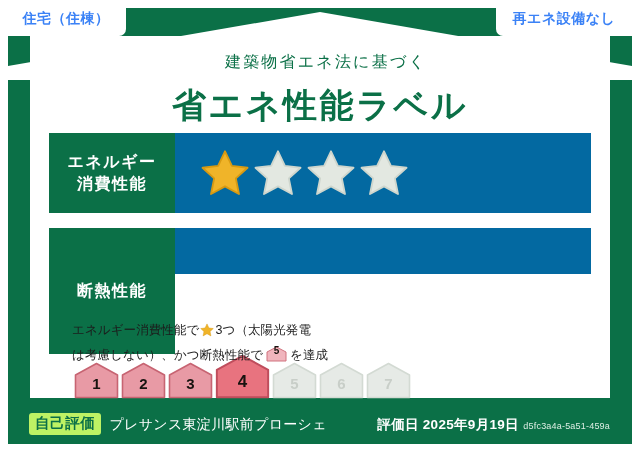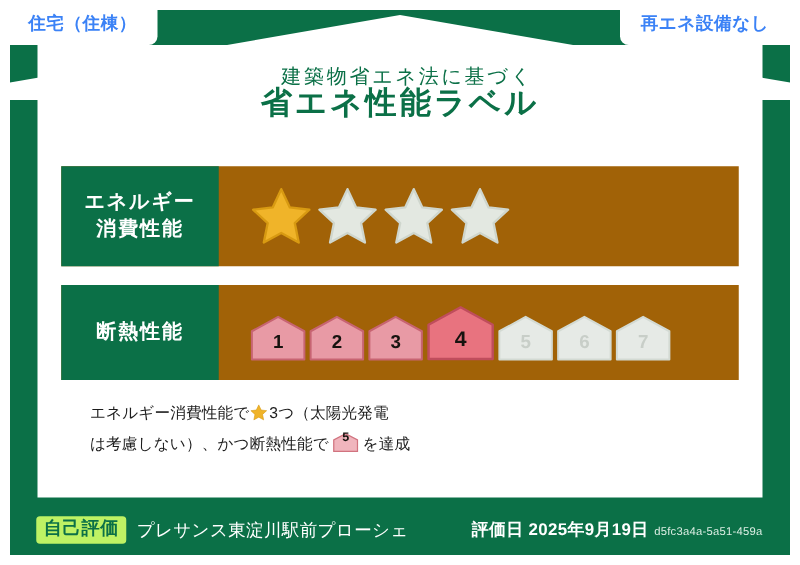--- a/index.html
+++ b/index.html
@@ -95,38 +95,38 @@
     color: #0b7047;
   }
   .title-sub {
     font-size: 16px;
     font-weight: normal;
     letter-spacing: 2.2px;
     line-height: 1;
     padding-left: 12px;
   }
   .title-main {
-    margin-top: 0;
-    font-size: 25px;
+    margin-top: 18px;
+    font-size: 34px;
     font-weight: bold;
     letter-spacing: 2.5px;
     line-height: 1;
   }
 
   
   .perf-row {
     position: absolute;
     left: 49px;
     width: 542px;
     display: flex;
     align-items: stretch;
-    background: #a16207;
+    background: #0369a1;
   }
   .perf-row.energy { top: 133px; height: 80px; }
-  .perf-row.insul  { top: 228px; height: 76px; }
+  .perf-row.insul  { top: 228px; height: 46px; flex-direction: column; }
 
   .perf-label {
     width: 126px;
     flex: 0 0 126px;
     background: #0b7047;
     color: #ffffff;
     font-weight: bold;
     font-size: 16px;
     letter-spacing: 1.5px;
     display: flex;

